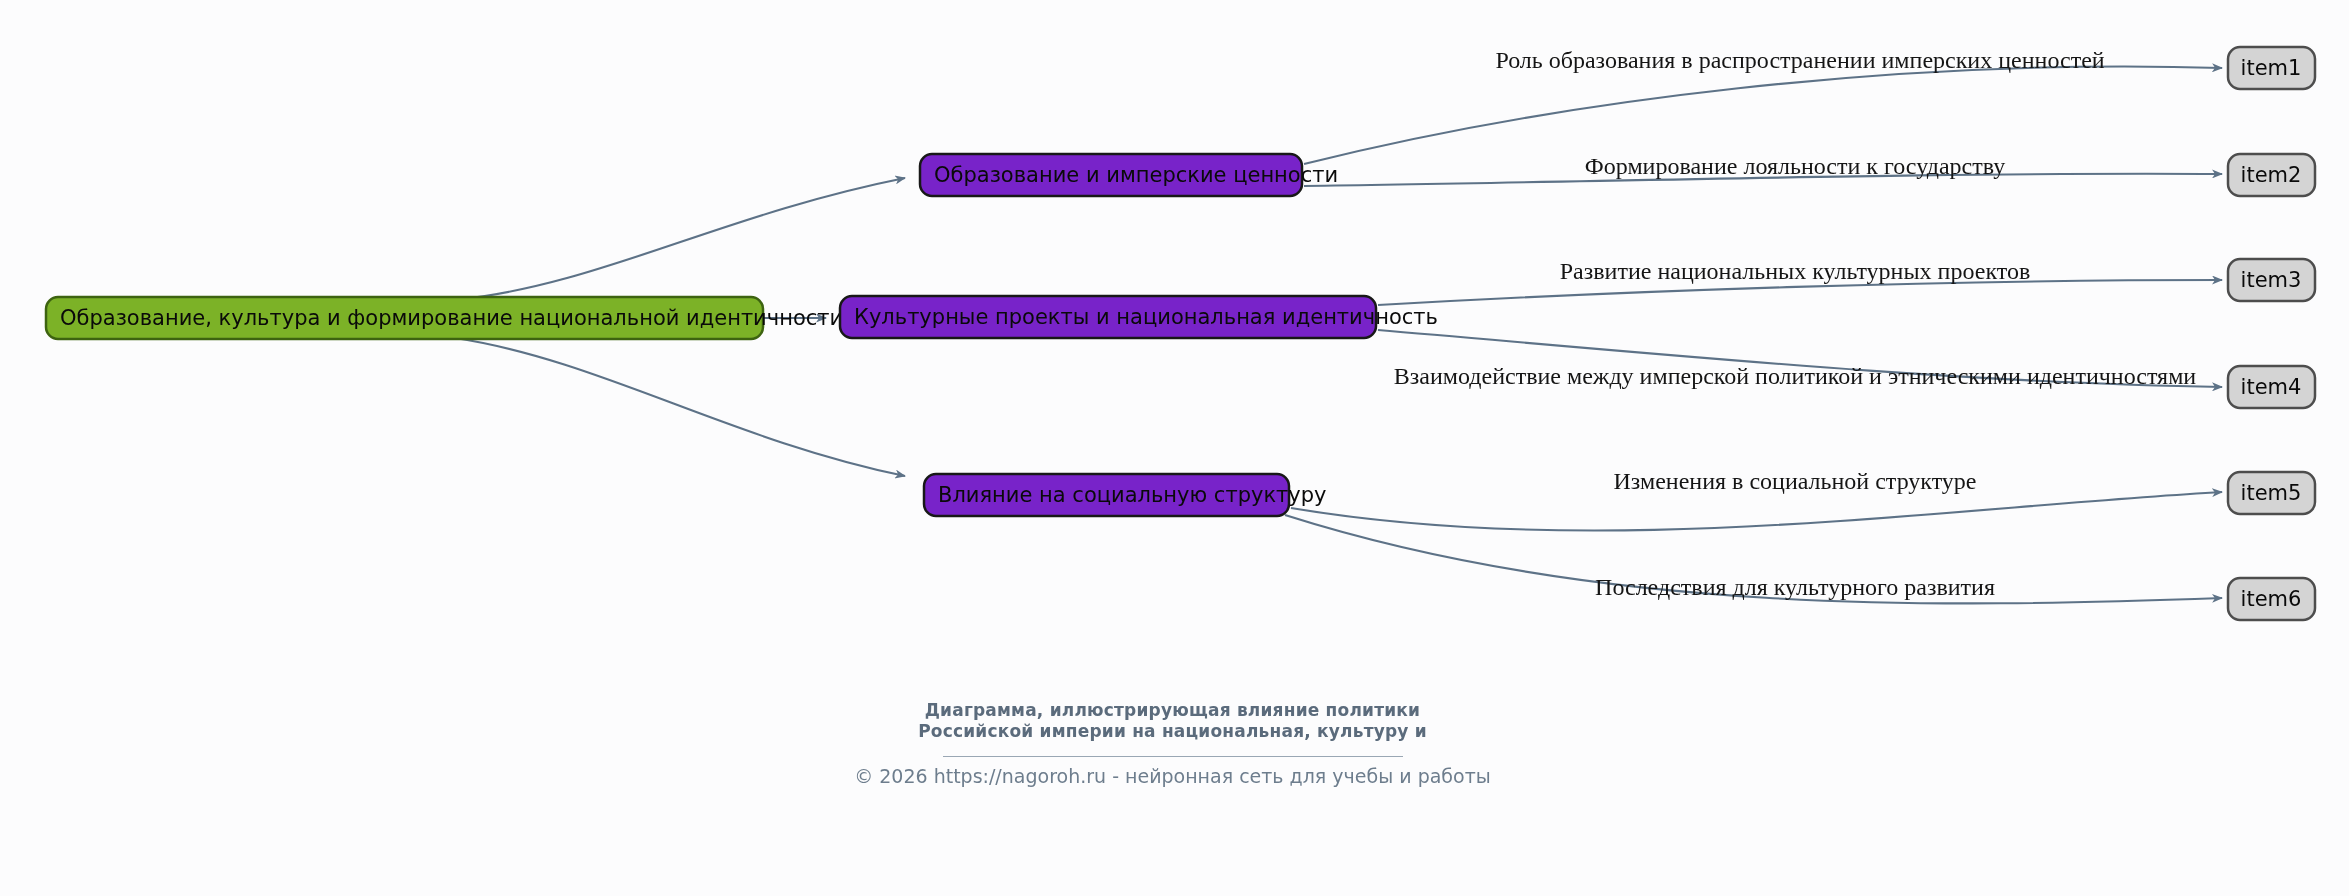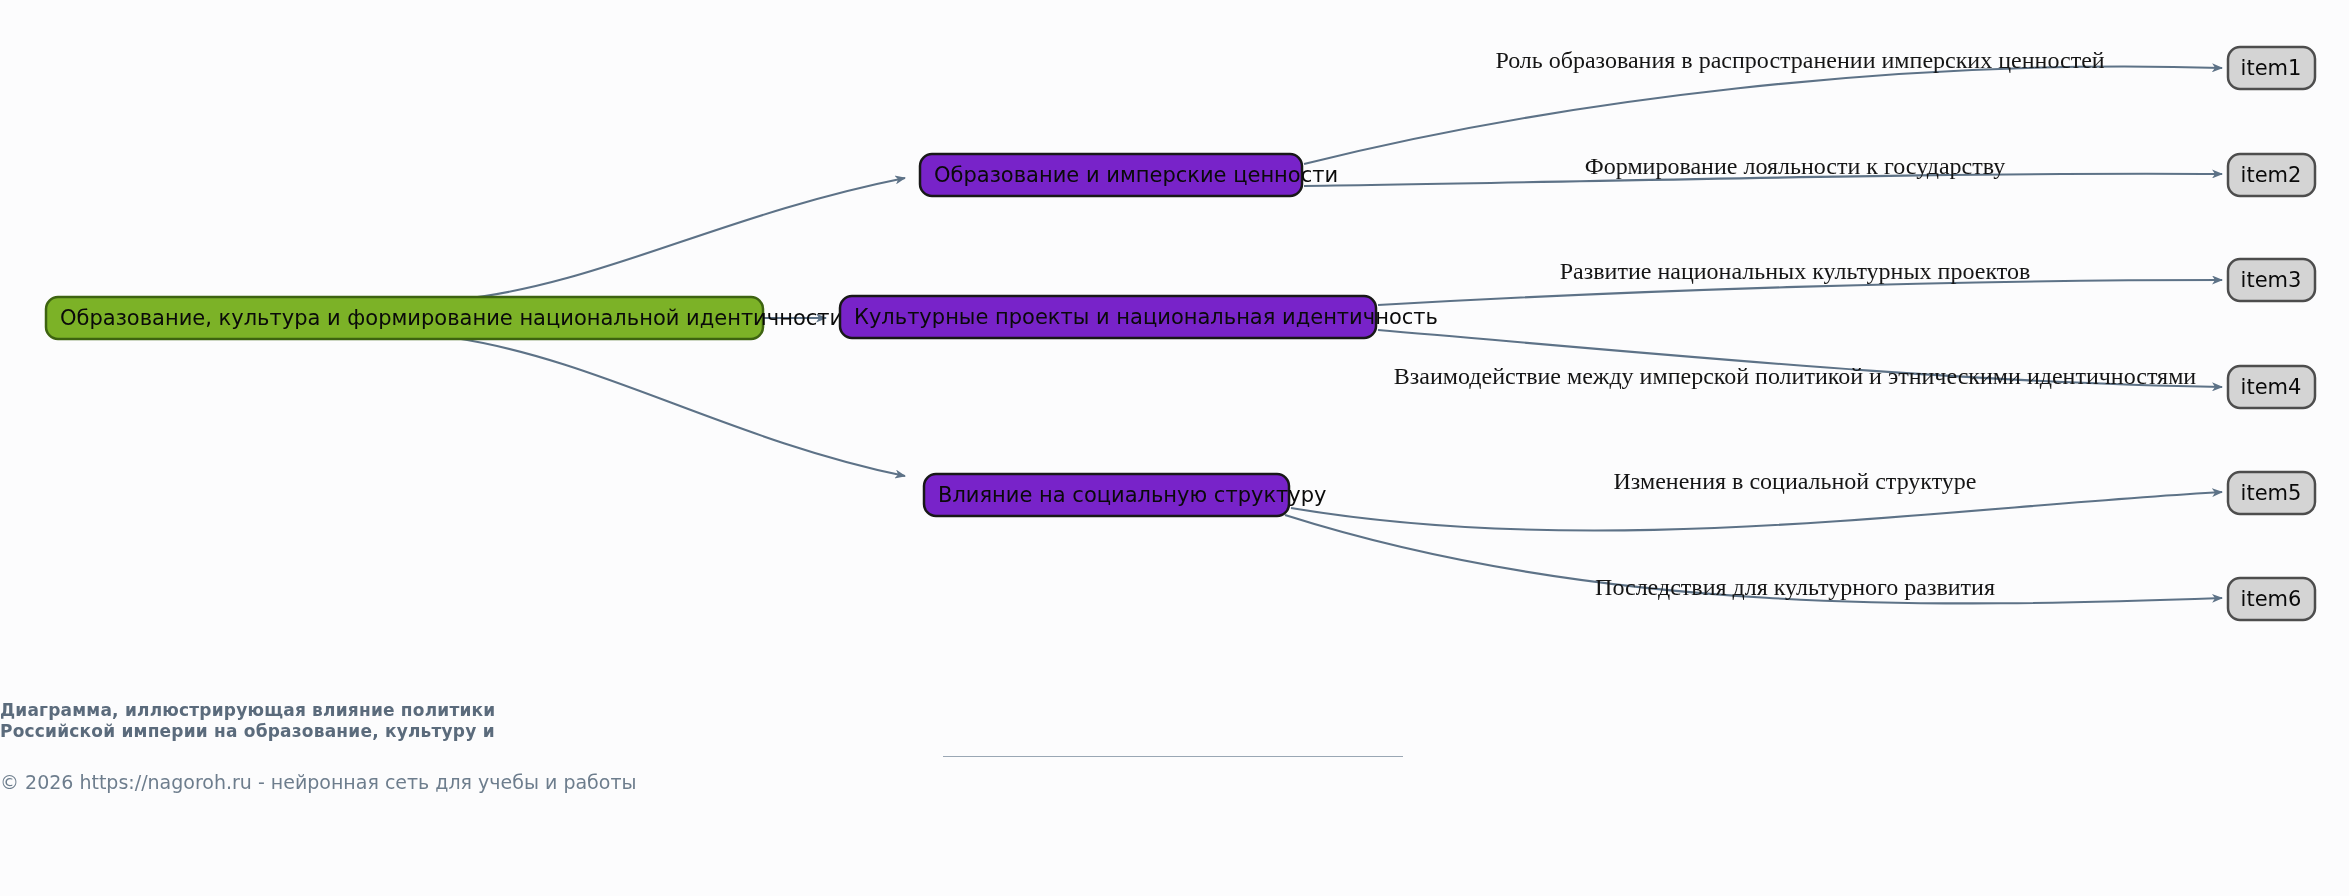--- a/index.html
+++ b/index.html
@@ -61,41 +61,42 @@
     font-size: 24px;
     fill: #151515;
     text-anchor: middle;
     dominant-baseline: middle;
   }
   .footer {
     position: absolute;
     left: 0;
     right: 4px;
     top: 700px;
+    text-align: center;
   }
   .footer-caption {
     font-family: "DejaVu Sans", sans-serif;
     font-size: 17px;
     font-weight: bold;
     color: #5b6b7c;
     line-height: 21px;
     letter-spacing: 0.2px;
   }
   .footer-caption div { white-space: pre; }
   .footer-divider {
     width: 460px;
     height: 0;
     border-top: 1.5px solid #9aa7b4;
     margin: 14px auto 0 auto;
   }
   .footer-copyright {
     font-family: "DejaVu Sans", sans-serif;
     font-size: 19px;
     color: #6d7d8d;
-    margin-top: 14px;
+    margin-top: 8px;
   }
 </style>
 </head>
 <body>
 
 <div id="diagram-root">
   <svg class="graph" viewBox="0 0 2349 896" xmlns="http://www.w3.org/2000/svg">
     <defs>
       <marker id="arrowhead" markerWidth="11" markerHeight="9" refX="10" refY="4.5" orient="auto" markerUnits="userSpaceOnUse">
         <path d="M0,0 L11,4.5 L0,9 L3,4.5 Z" fill="#5d7287"></path>
@@ -177,18 +178,18 @@
     <text class="edge-label" x="1795" y="168">Формирование лояльности к государству</text>
     <text class="edge-label" x="1795" y="273">Развитие национальных культурных проектов</text>
     <text class="edge-label" x="1795" y="378">Взаимодействие между имперской политикой и этническими идентичностями</text>
     <text class="edge-label" x="1795" y="483">Изменения в социальной структуре</text>
     <text class="edge-label" x="1795" y="589">Последствия для культурного развития</text>
   </svg>
 
   <div class="footer">
     <div class="footer-caption">
       <div>Диаграмма, иллюстрирующая влияние политики</div>
-      <div>Российской империи на образование, культуру и</div>
+      <div>Российской империи на национальная, культуру и</div>
     </div>
     <div class="footer-divider"></div>
     <div class="footer-copyright">© 2026 https://nagoroh.ru - нейронная сеть для учебы и работы</div>
   </div>
 </div>
 
 </body></html>

